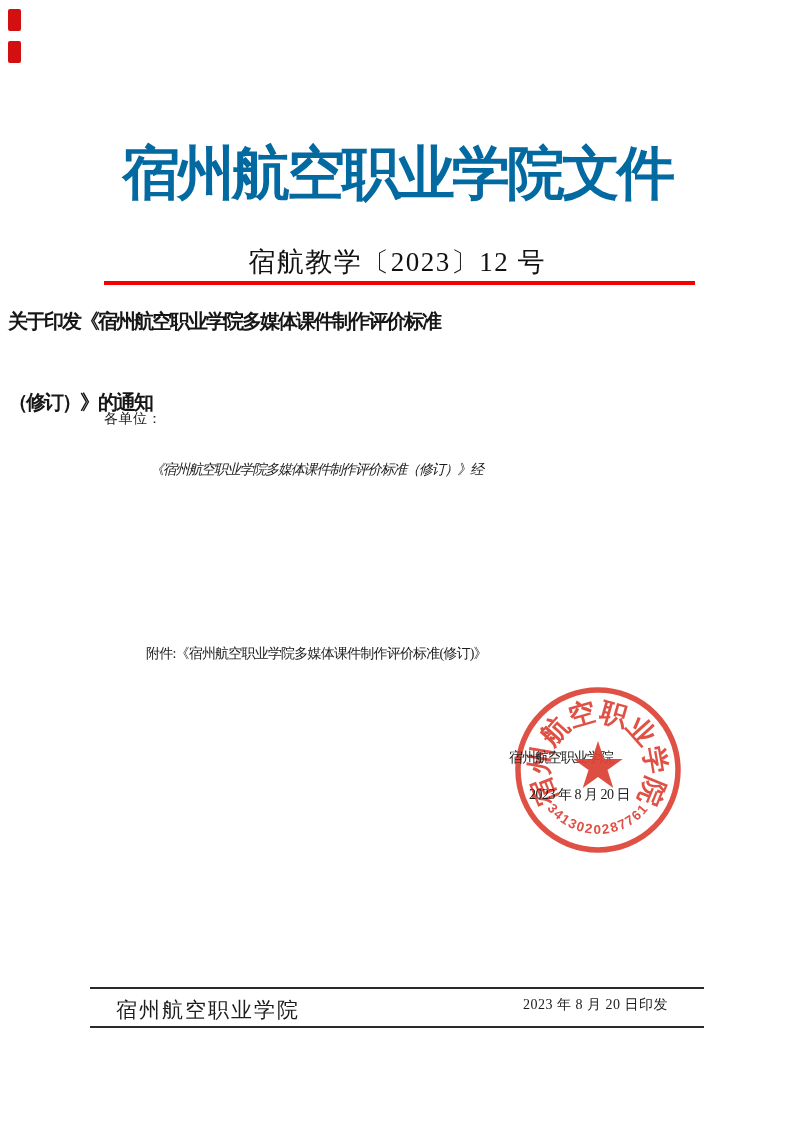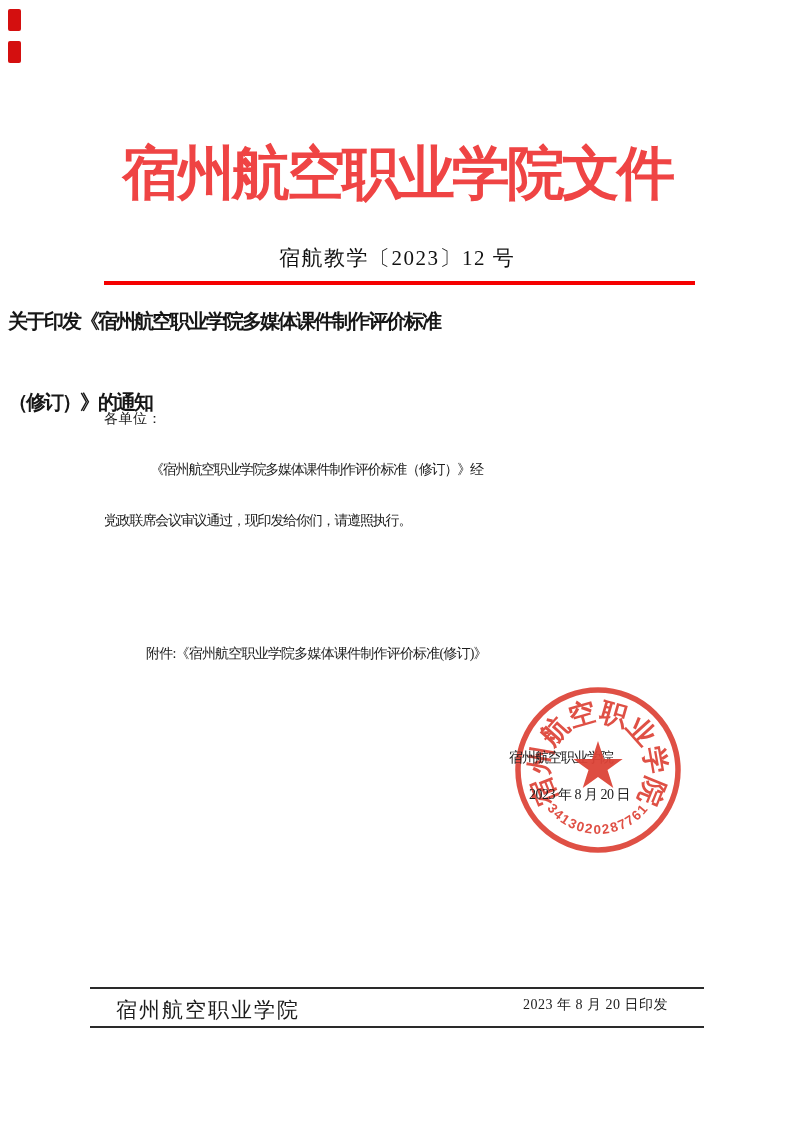--- a/index.html
+++ b/index.html
@@ -30,32 +30,32 @@
   .doc-header {
     position: absolute;
     top: 142px;
     left: 0;
     width: 100%;
     text-align: center;
     font-size: 58px;
     line-height: 1.1;
     font-weight: bold;
     letter-spacing: -3px;
-    color: #ef4444;
+    color: #0369a1;
     font-family: "Liberation Serif", serif;
     white-space: nowrap;
   }
 
   .doc-number {
     position: absolute;
     top: 244px;
     left: 0;
     width: 100%;
     text-align: center;
-    font-size: 21px;
+    font-size: 27px;
     letter-spacing: 1.5px;
     color: #111111;
     white-space: nowrap;
   }
 
   .red-rule {
     position: absolute;
     top: 281px;
     left: 104px;
     width: 591px;
@@ -76,21 +76,21 @@
   .subject.l1 { top: 308px; }
   .subject.l2 { top: 369px; margin-top: 20px; }
 
   .body-text {
     position: absolute;
     font-size: 14px;
     color: #1c1c1c;
     white-space: nowrap;
   }
   .salutation   { left: 104px; top: 410px; letter-spacing: 0.5px; }
-  .para-l1      { left: 150px; top: 461px; letter-spacing: -1.2px; }
+  .para-l1      { left: 150px; top: 461px; letter-spacing: -1.2px; font-style: italic; }
   .para-l2      { left: 104px; top: 512px; letter-spacing: -1.2px; }
   .attachment   { left: 146px; top: 613px; letter-spacing: -0.8px; margin-top: 32px; }
 
   .sig-org  { left: 509px; top: 749px; letter-spacing: -1px; z-index: 2; }
   .sig-date { left: 511px; top: 786px; letter-spacing: -0.5px; z-index: 2; margin-left: 18px; }
 
   .seal, .seal-star-layer {
     position: absolute;
     left: 510px;
     top: 682px;
@@ -159,21 +159,20 @@
 
   <div class="doc-number">宿航教学〔2023〕12 号</div>
 
   <div class="red-rule"></div>
 
   <div class="subject l1">关于印发《宿州航空职业学院多媒体课件制作评价标准</div>
   <div class="subject l2">（修订）》的通知</div>
 
   <div class="body-text salutation">各单位：</div>
   <div class="body-text para-l1">《宿州航空职业学院多媒体课件制作评价标准（修订）》经</div>
-  <div class="body-text para-l2">党政联席会议审议通过，现印发给你们，请遵照执行。</div>
 
   <div class="body-text attachment">附件:《宿州航空职业学院多媒体课件制作评价标准(修订)》</div>
 
   <div class="body-text sig-org">宿州航空职业学院</div>
   <div class="body-text sig-date">2023 年 8 月 20 日</div>
 
   <svg class="seal" viewBox="0 0 176 176" xmlns="http://www.w3.org/2000/svg">
     <circle class="seal-ring" cx="88" cy="88" r="80"></circle>
     <g>
       <text class="seal-arc-char" x="88" y="39" text-anchor="middle" transform="rotate(-112 88 88)">宿</text>

